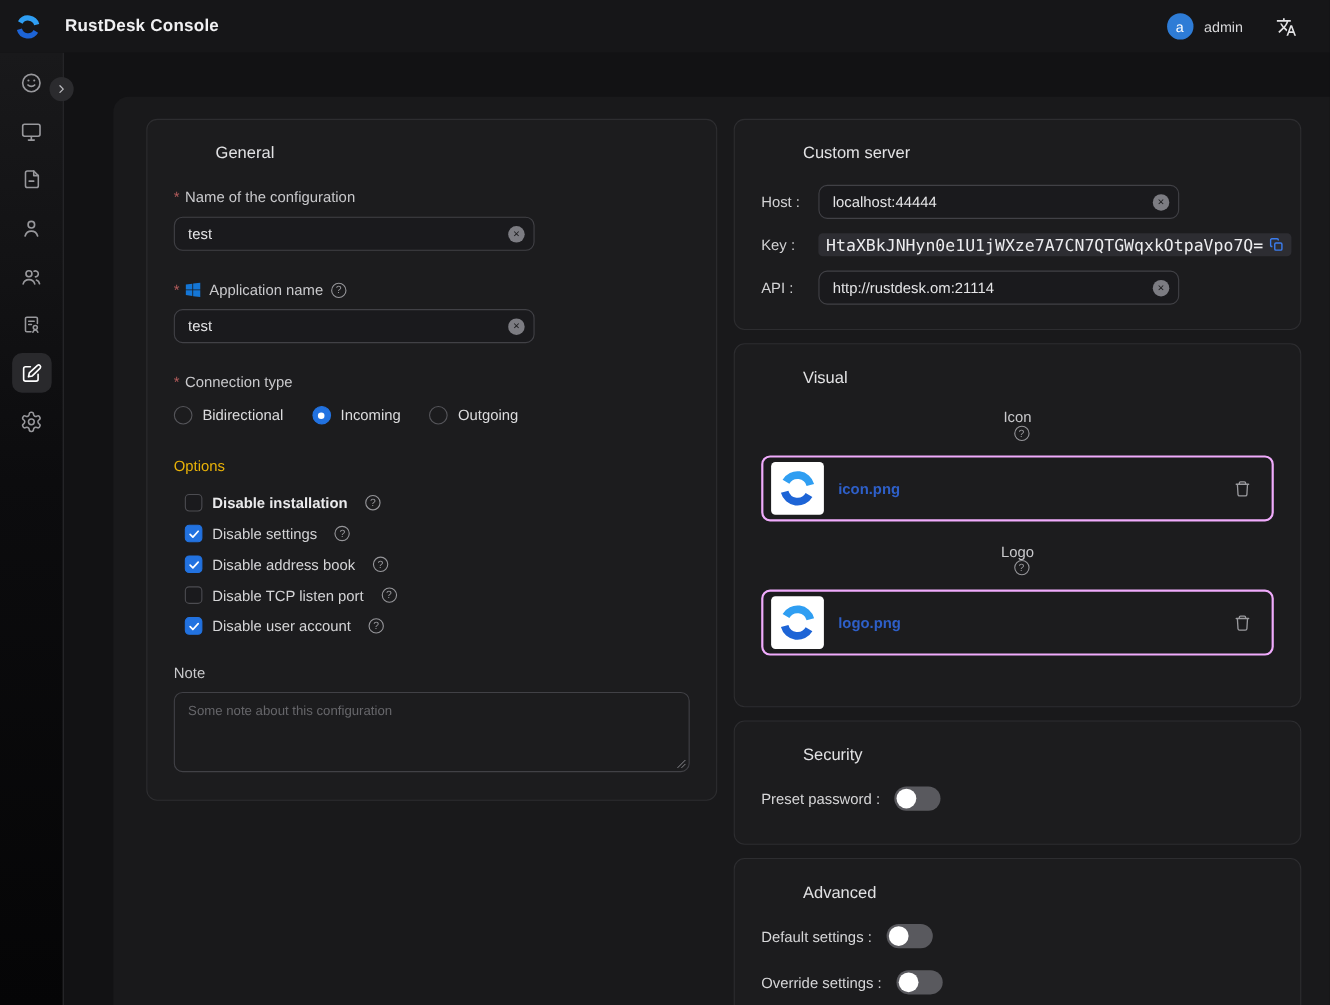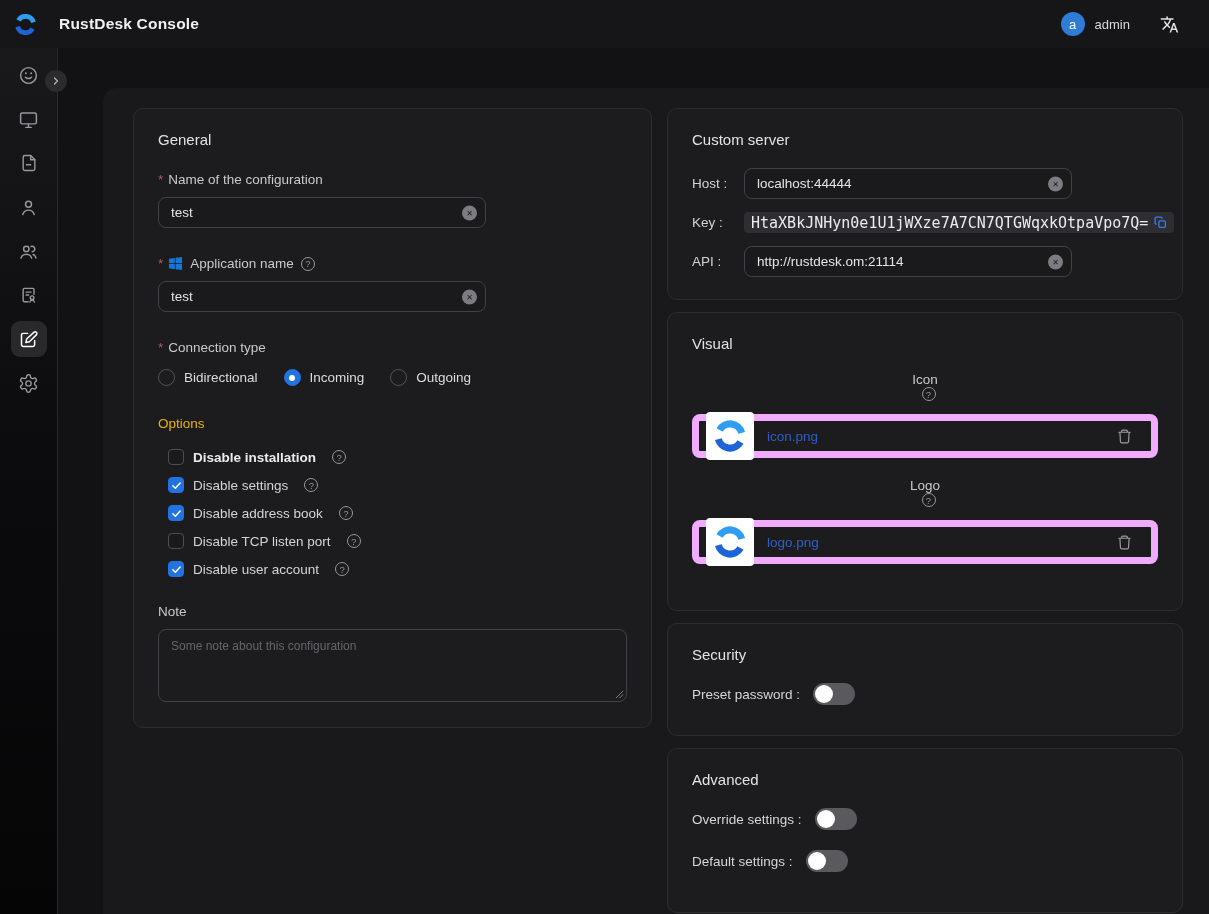--- a/index.html
+++ b/index.html
@@ -49,21 +49,21 @@
     margin: 40px 0 0 45px; min-height: 826px;
     background: #19191b; border-top-left-radius: 14px;
     padding: 20px 26px 0 30px;
     display: flex; gap: 15px; align-items: flex-start;
   }
   
   .card {
     background: #1c1c1e; border: 1px solid #2d2d30; border-radius: 10px;
     padding: 22px 24px;
   }
-  .card-title { font-size: 15px; font-weight: 500; color: #e2e2e4; }
+  .card-title { font-size: 15px; font-weight: 500; color: #e2e2e4; margin-left: 38px; }
   .col-left { width: 519px; flex: 0 0 519px; }
   .col-right { flex: 1; display: flex; flex-direction: column; gap: 12px; }
   .field-label { color: #c9c9cc; display: flex; align-items: center; }
   .asterisk { color: #b25b5b; margin-right: 5px; }
   .help-icon {
     display: inline-flex; align-items: center; justify-content: center;
     width: 14px; height: 14px; border: 1.2px solid #96969a; border-radius: 50%;
     color: #96969a; font-size: 9.5px; margin-left: 7px; flex: 0 0 auto;
   }
   .input-wrap { position: relative; }
@@ -119,22 +119,22 @@
   .key-chip {
     display: inline-flex; align-items: center; gap: 6px; height: 21px;
     background: #2d2d32; border-radius: 4px; padding: 0 7px;
     font-family: "DejaVu Sans Mono", monospace; font-size: 15px; color: #ececee;
     white-space: nowrap;
   }
   .copy-btn { background: none; border: none; padding: 0; cursor: pointer; color: #3b7ced; display: flex; }
   
   .vis-label { margin: 20px 0 13px; flex-direction: column; }
   .file-row {
-    height: 44px; border: 7px solid #f0abfc; border-radius: 8px;
-    display: flex; align-items: center; padding: 0 18px 0 7px;
+    height: 60px; border: 2px solid #f0abfc; border-radius: 8px;
+    display: flex; align-items: center; padding: 0 18px 0 7px; font-weight: bold;
   }
   .thumb {
     width: 48px; height: 48px; background: #ffffff; border-radius: 4px;
     display: flex; align-items: center; justify-content: center; flex: 0 0 auto;
   }
   .file-link { margin-left: 13px; color: #2e5fc8; text-decoration: none; }
   .trash-btn { margin-left: auto; background: none; border: none; color: #9a9a9e; cursor: pointer; display: flex; padding: 0; }
   .vis-bottom-pad { height: 24px; }
   
   .toggle-row { display: flex; align-items: center; gap: 13px; margin-top: 20px; }
@@ -437,25 +437,25 @@
           <h2 class="card-title">Security</h2>
           <div class="toggle-row last">
             <span>Preset password :</span>
             <button class="toggle"></button>
           </div>
         </section>
 
         <section class="card adv-card">
           <h2 class="card-title">Advanced</h2>
           <div class="toggle-row">
+            <span>Default settings :</span>
+            <button class="toggle"></button>
+          </div>
+          <div class="toggle-row">
             <span>Override settings :</span>
-            <button class="toggle"></button>
-          </div>
-          <div class="toggle-row">
-            <span>Default settings :</span>
             <button class="toggle"></button>
           </div>
         </section>
 
       </div>
     </div>
   </div>
 </div>
 
 </body></html>

